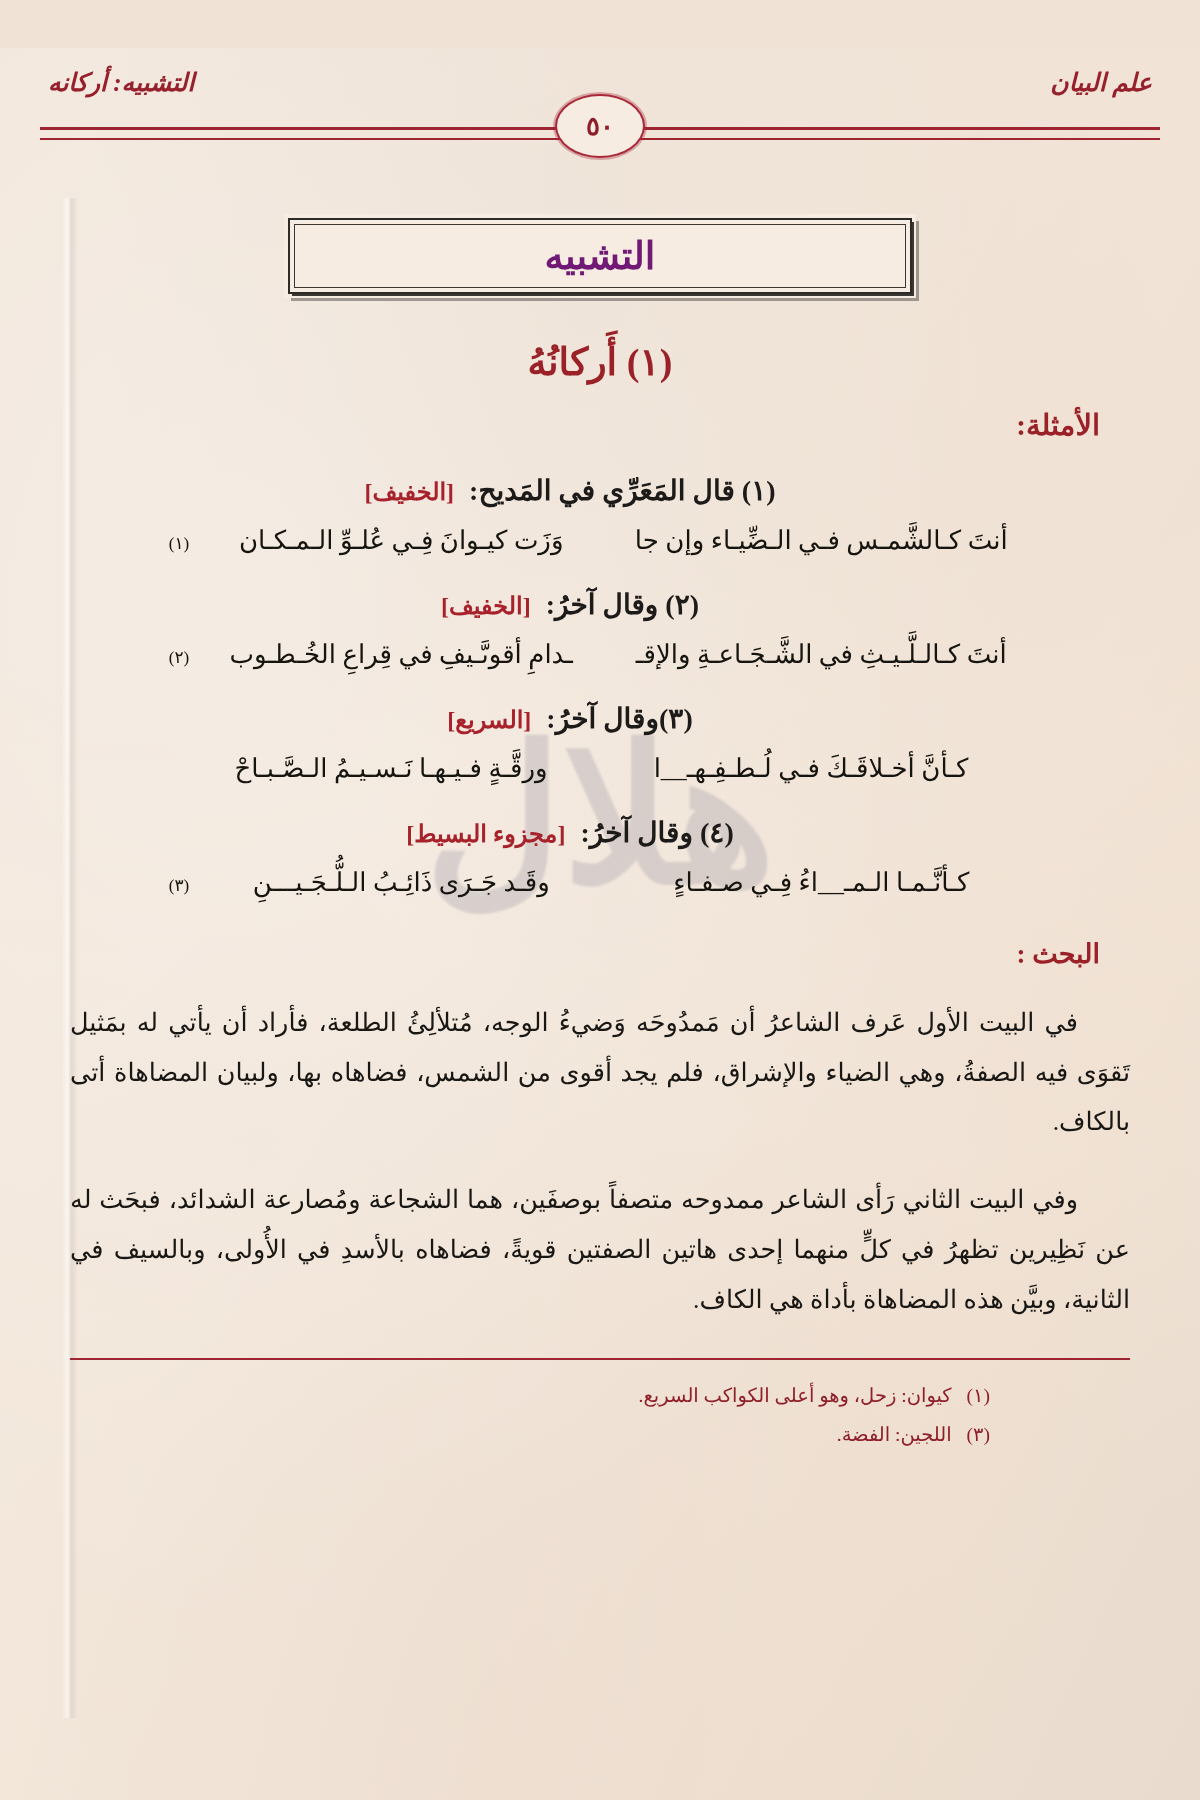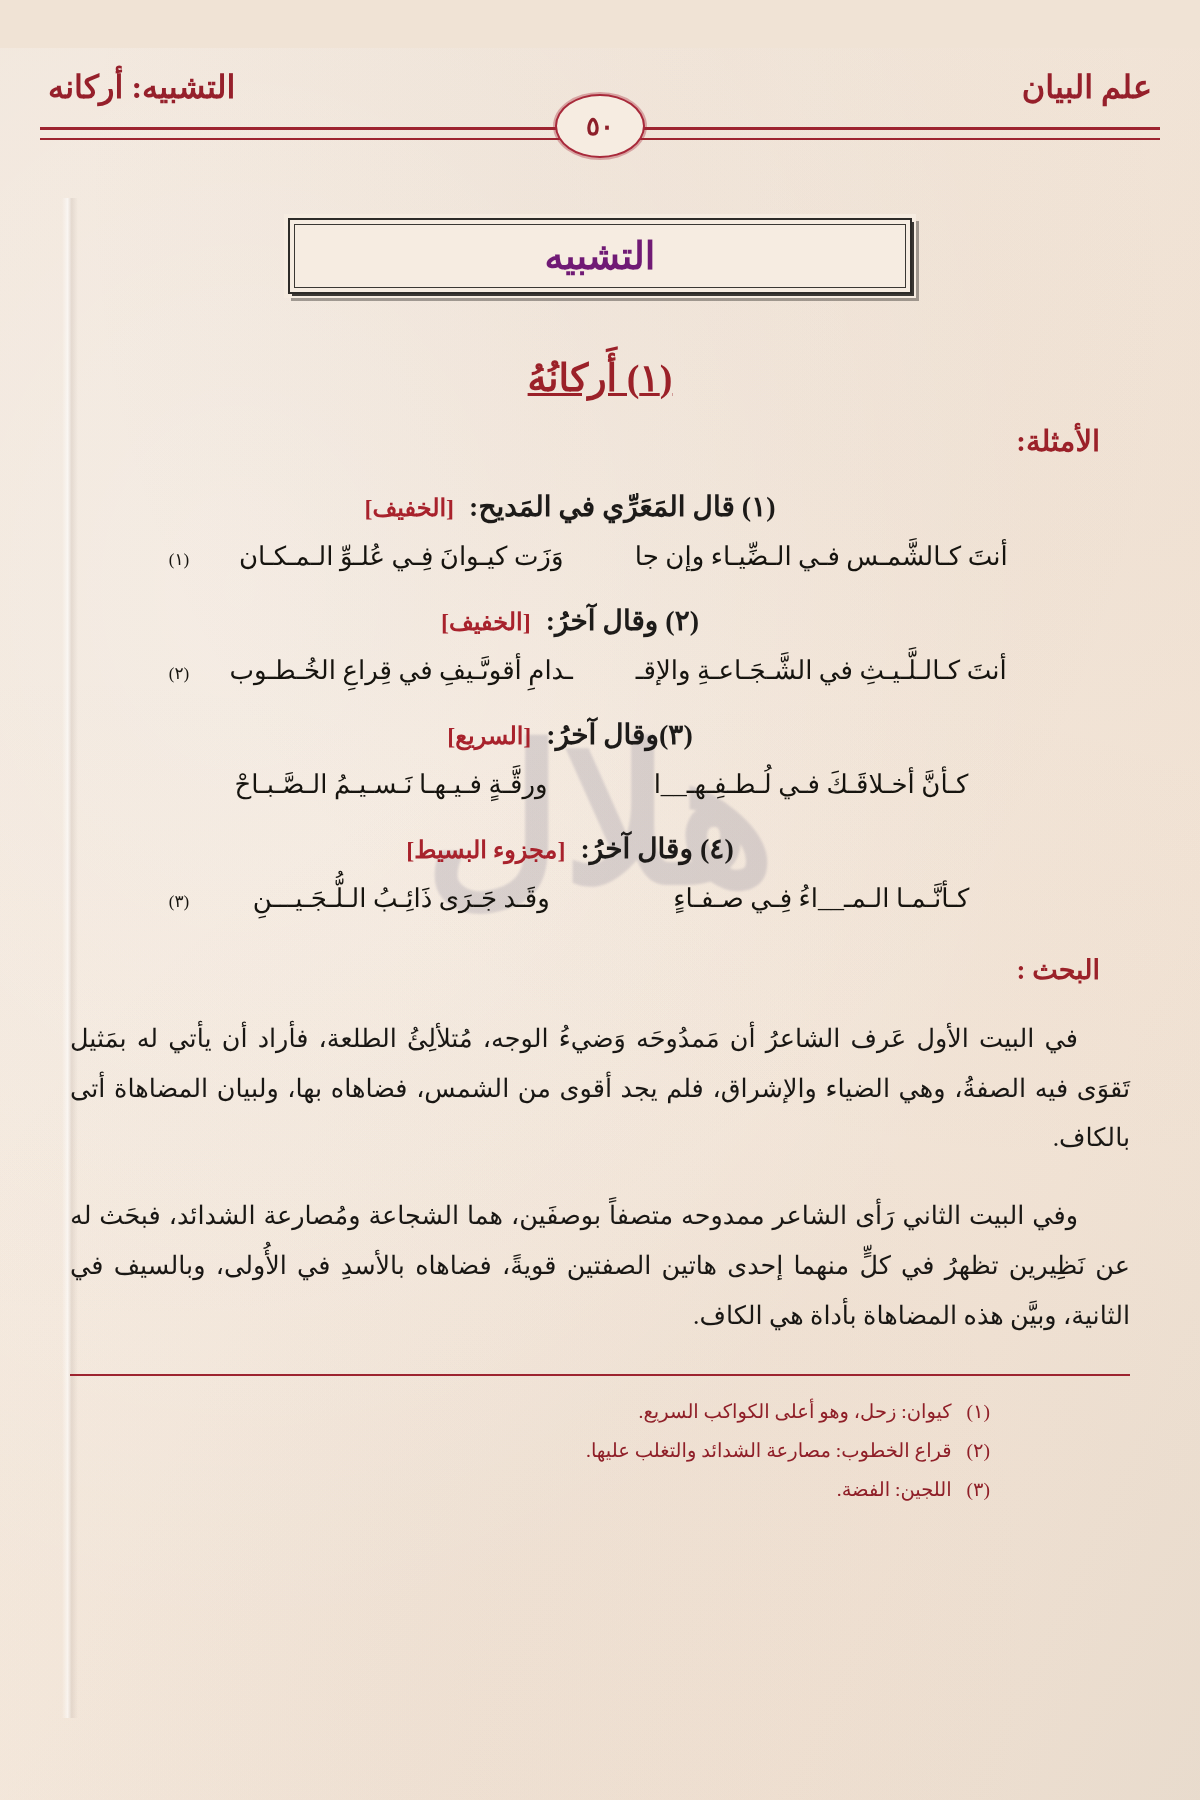--- a/index.html
+++ b/index.html
@@ -86,24 +86,25 @@
 
   
   .runhead {
     position: relative;
     height: 92px;
     margin: 48px 40px 0 40px;
   }
   .runhead .side {
     position: absolute;
     top: 20px;
-    font-size: 32px;
+    font-size: 25px;
     font-weight: bold;
     color: #96202b;
     white-space: nowrap;
+    font-style: italic;
   }
   .runhead .right { right: 8px; }
   .runhead .left  { left: 8px; }
 
   .runhead .rule {
     position: absolute;
     left: 0;
     right: 0;
     bottom: 0;
     height: 8px;
@@ -164,26 +165,25 @@
   }
   .title-box .title-text {
     font-size: 38px;
     font-weight: bold;
     color: #701a75;
     letter-spacing: 1px;
   }
 
   
   .section-heading {
-    margin-top: 62px;
+    margin-top: 46px;
     text-align: center;
     font-size: 38px;
     font-weight: bold;
     color: #9b2129;
-    text-decoration: underline;
   }
 
   
   .examples-label {
     margin-top: 24px;
     text-align: right;
     font-size: 29px;
     font-weight: bold;
     color: #9b2129;
     padding-right: 30px;
@@ -351,24 +351,20 @@
       <div class="para">في البيت الأول عَرف الشاعرُ أن مَمدُوحَه وَضيءُ الوجه، مُتلألِئُ الطلعة، فأراد أن يأتي له بمَثيل تَقوَى فيه الصفةُ، وهي الضياء والإشراق، فلم يجد أقوى من الشمس، فضاهاه بها، ولبيان المضاهاة أتى بالكاف.</div>
       <div class="para">وفي البيت الثاني رَأى الشاعر ممدوحه متصفاً بوصفَين، هما الشجاعة ومُصارعة الشدائد، فبحَث له عن نَظِيرين تظهرُ في كلٍّ منهما إحدى هاتين الصفتين قويةً، فضاهاه بالأسدِ في الأُولى، وبالسيف في الثانية، وبيَّن هذه المضاهاة بأداة هي الكاف.</div>
 
       <div class="fn-rule"></div>
       <div class="footnotes">
         <div class="footnote">
           <span class="fn-num">(١)</span>
           <span>كيوان: زحل، وهو أعلى الكواكب السريع.</span>
         </div>
         <div class="footnote">
-          <span class="fn-num">(٢)</span>
-          <span>قراع الخطوب: مصارعة الشدائد والتغلب عليها.</span>
-        </div>
-        <div class="footnote">
           <span class="fn-num">(٣)</span>
           <span>اللجين: الفضة.</span>
         </div>
       </div>
 
     </div>
   </div>
 </div>
 
 </body></html>

